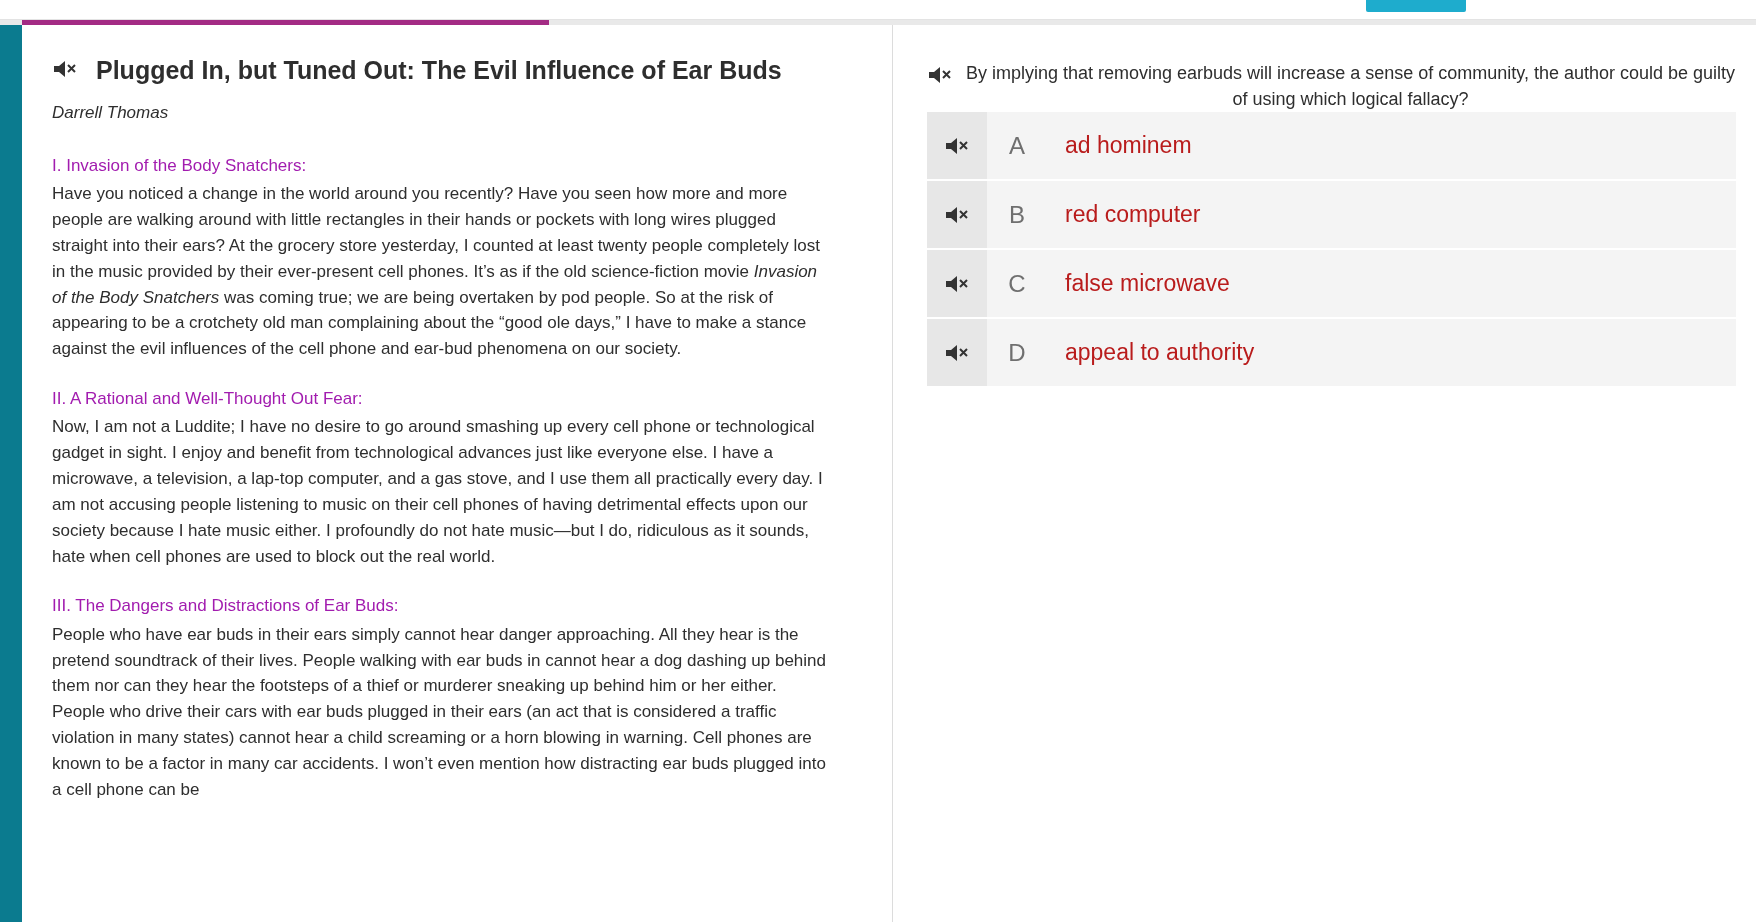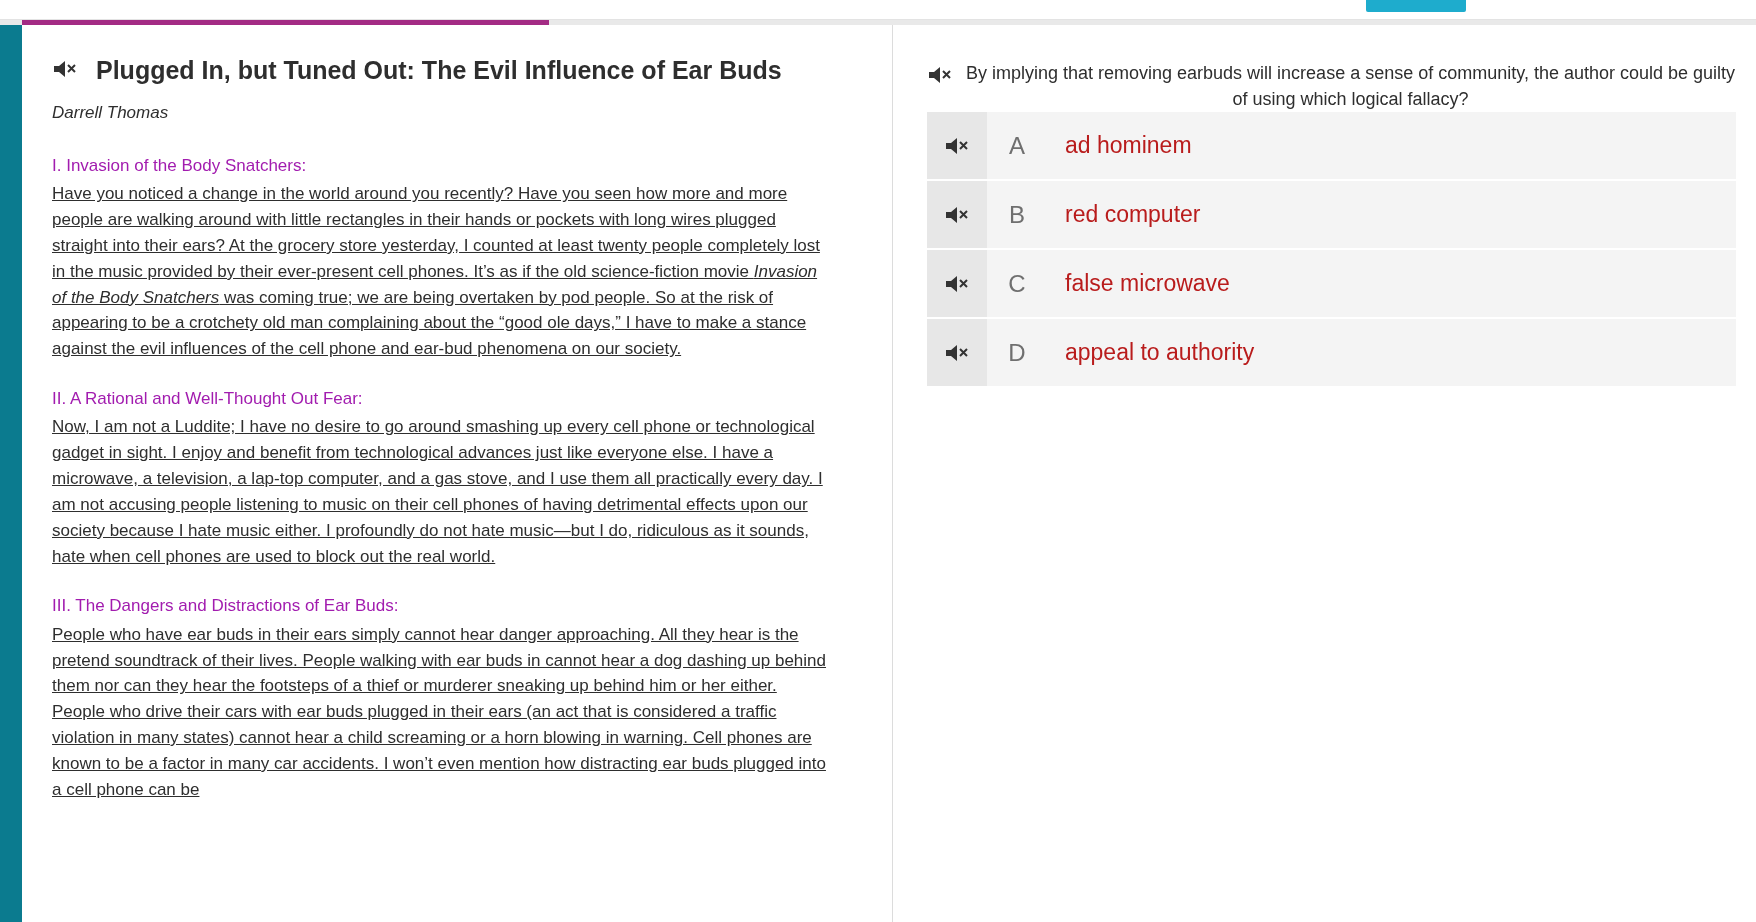--- a/index.html
+++ b/index.html
@@ -114,21 +114,20 @@
     color: #a21caf;
     margin: 0 0 2px 0;
     line-height: 1.55;
   }
   .para {
     font-size: 17px;
     color: #2e2e2e;
     line-height: 1.52;
     margin: 0 0 24px 0;
     max-width: 780px;
-    text-decoration: underline;
   }
   .para em { font-style: italic; }
 
   
   .question-row {
     display: flex;
     gap: 12px;
     align-items: flex-start;
     text-align: center;
   }

